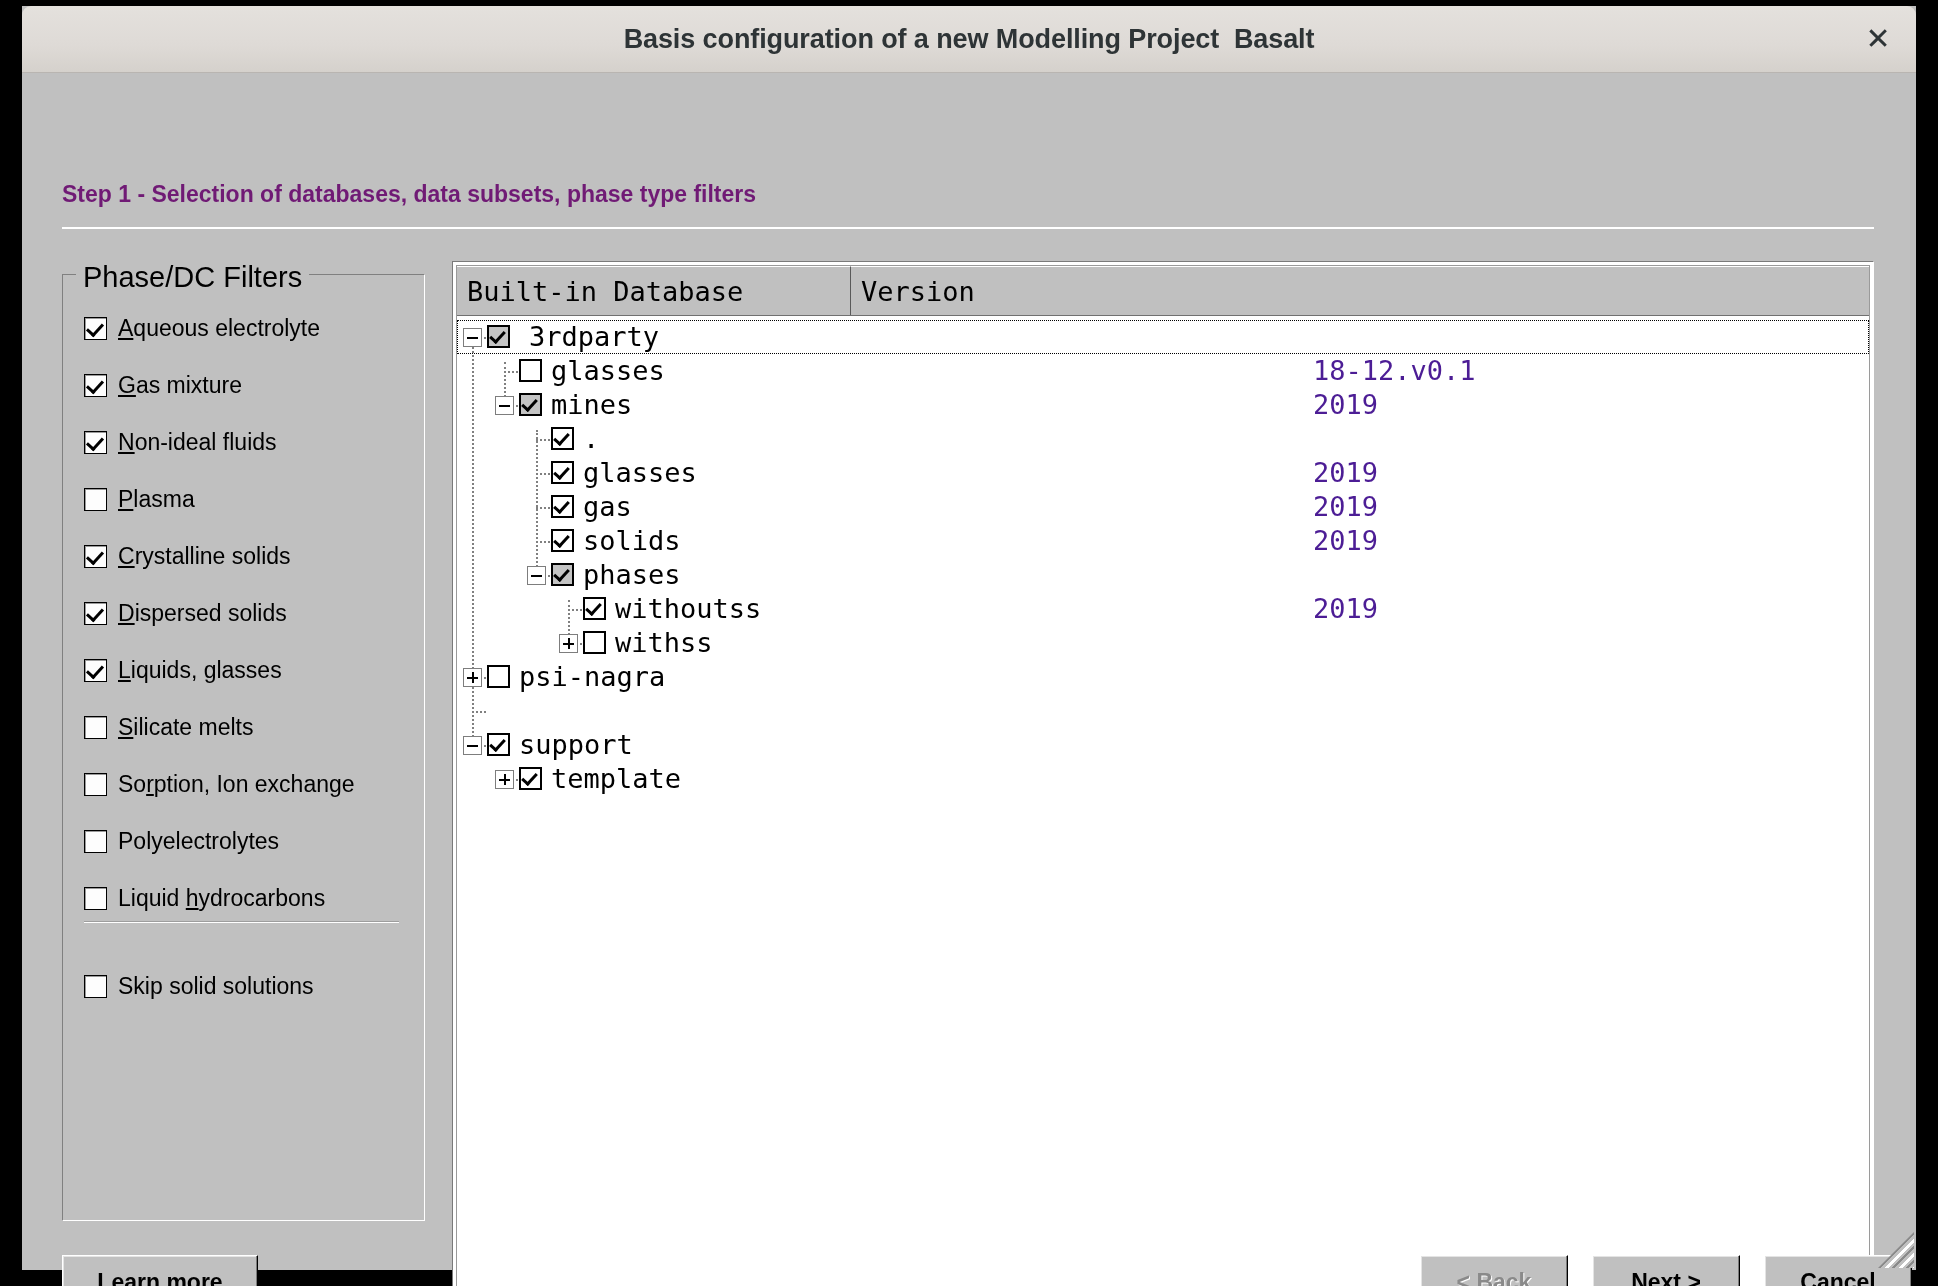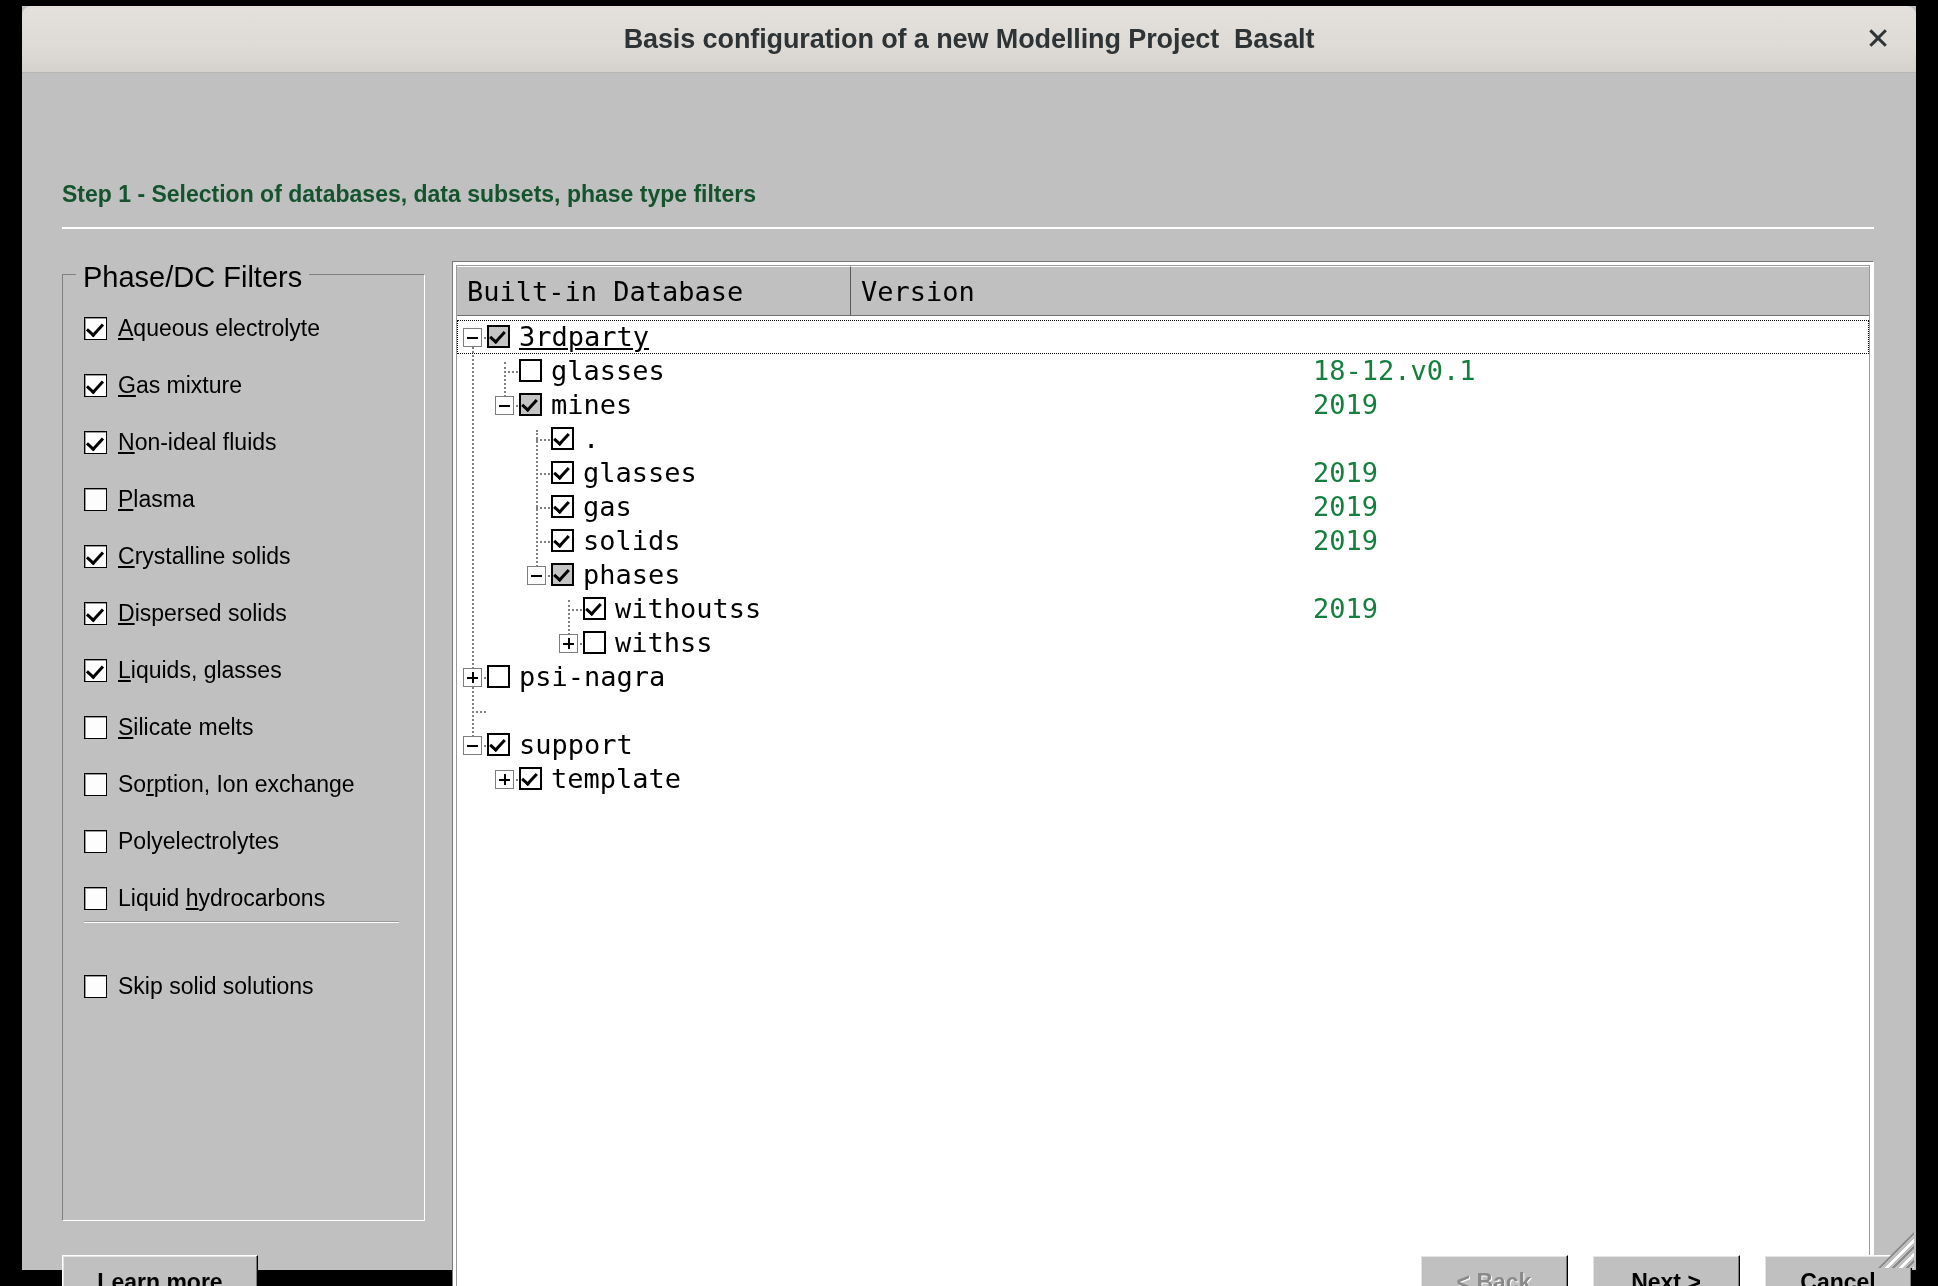--- a/index.html
+++ b/index.html
@@ -54,21 +54,21 @@
   #content {
     position: relative;
     flex: 1 1 auto;
     background: #c0c0c0;
   }
 
   #step-heading {
     position: absolute;
     left: 40px; top: 108px;
     font-size: 23px; font-weight: bold;
-    color: #14532d;
+    color: #701a75;
     white-space: pre;
   }
   #heading-rule {
     position: absolute;
     left: 40px; top: 154px;
     width: 1812px; height: 2px;
     background: #ffffff;
   }
 
   
@@ -228,21 +228,21 @@
     color: #000;
     white-space: pre;
     line-height: 30px;
   }
   .tree-version {
     position: absolute;
     left: 856px;
     top: 2px;
     font-family: "DejaVu Sans Mono", "Liberation Mono", monospace;
     font-size: 27px;
-    color: #15803d;
+    color: #4c1d95;
     white-space: pre;
     line-height: 30px;
   }
   
   .expander {
     position: absolute;
     top: 8px;
     width: 19px; height: 19px;
     box-sizing: border-box;
     border: 1px solid #7d7d7d;
@@ -407,21 +407,21 @@
             <div class="hline" style="left: 79px; top: 259px; width: 14px;"></div>
             <div class="hline" style="left: 111px; top: 293px; width: 14px;"></div>
             <div class="hline" style="left: 111px; top: 327px; width: 14px;"></div>
             <div class="hline" style="left: 15px; top: 361px; width: 14px;"></div>
             <div class="hline" style="left: 15px; top: 395px; width: 14px;"></div>
             <div class="hline" style="left: 15px; top: 429px; width: 14px;"></div>
             <div class="hline" style="left: 47px; top: 463px; width: 14px;"></div>
             <div class="tree-row focused" style="top: 4px;">
               <span class="expander" style="left: 6px;"></span>
               <span class="tree-cb checked partial" style="left: 30px;"></span>
-              <span class="tree-label" style="left: 62px; text-decoration: underline;">3rdparty</span>
+              <span class="tree-label" style="left: 72px;">3rdparty</span>
             </div>
             <div class="tree-row" style="top: 38px;">
               <span class="tree-cb" style="left: 62px;"></span>
               <span class="tree-label" style="left: 94px;">glasses</span>
               <span class="tree-version">18-12.v0.1</span>
             </div>
             <div class="tree-row" style="top: 72px;">
               <span class="expander" style="left: 38px;"></span>
               <span class="tree-cb checked partial" style="left: 62px;"></span>
               <span class="tree-label" style="left: 94px;">mines</span>

